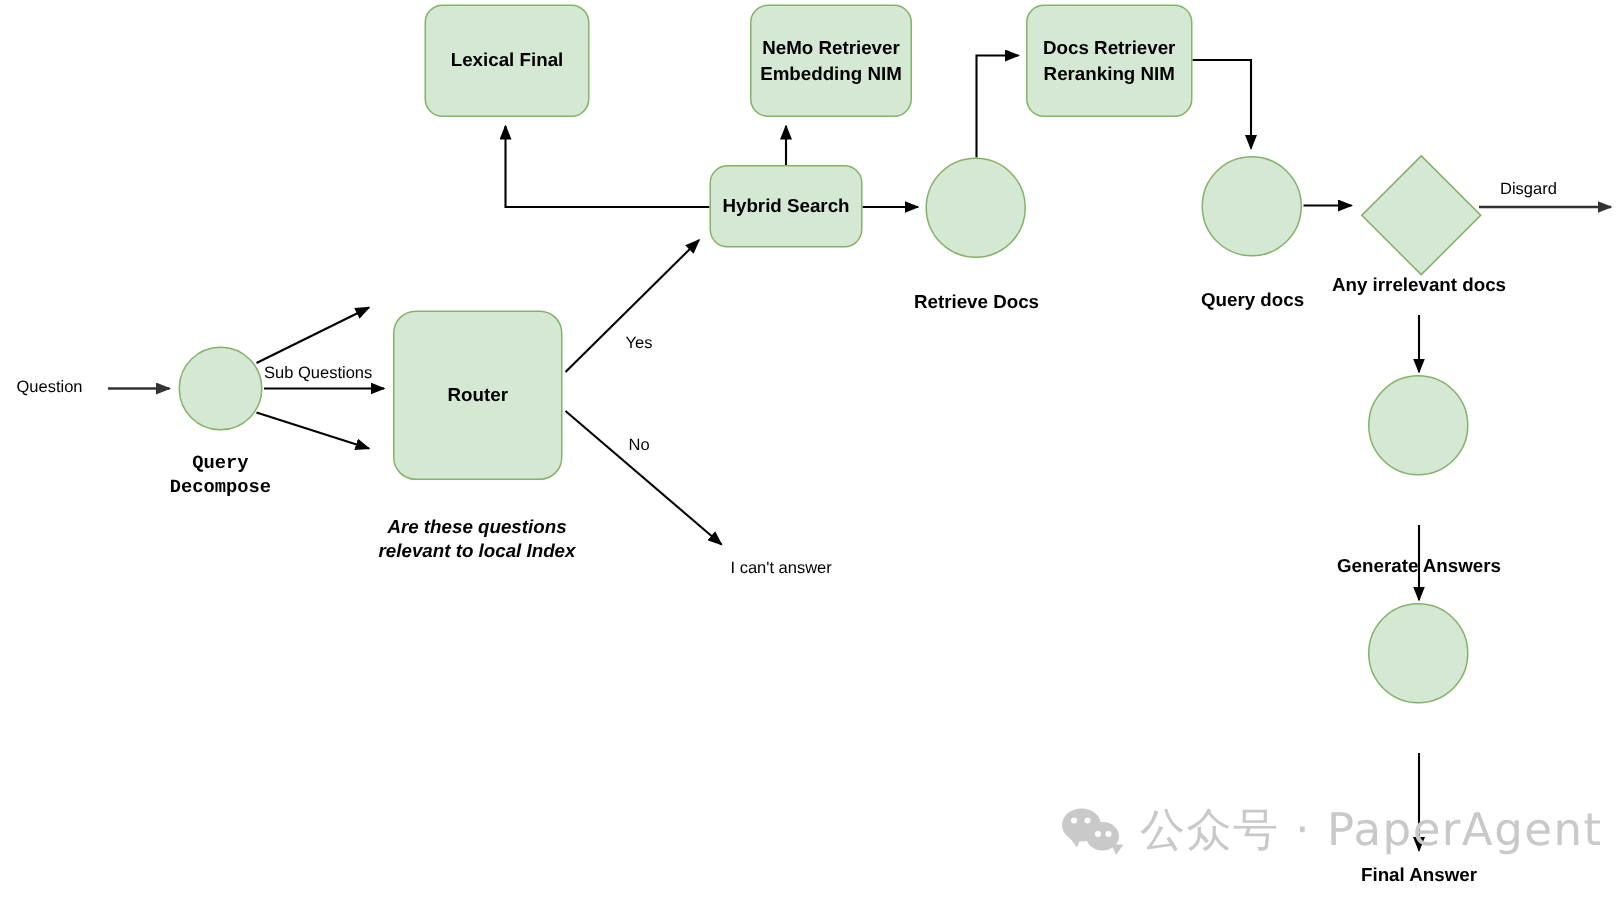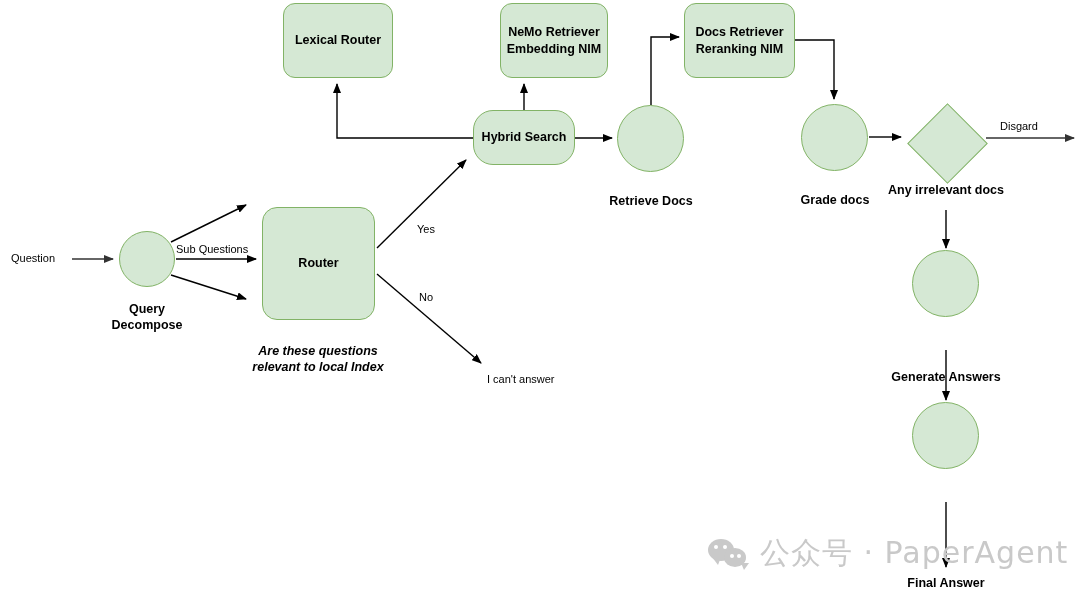--- a/index.html
+++ b/index.html
@@ -195,34 +195,34 @@
         <span class="d d2"></span>
       <span class="d d3"></span>
         <span class="d d4"></span>
       <span class="t1"></span>
         <span class="t2"></span>
     </div>
     <div class="wm-text">公众号 · PaperAgent</div>
   </div>
 
   <div class="node box" style="left:283px; top:3px; width:110px; height:75px;">
-    <span>Lexical Router</span>
+    <span>Lexical Final</span>
   </div>
 
   <div class="node box" style="left:470px; top:3px; width:108px; height:75px;margin-left:30px;">
     <span>NeMo Retriever
 Embedding NIM</span>
   </div>
 
   <div class="node box" style="left:684px; top:3px; width:111px; height:75px;">
     <span>Docs Retriever
 Reranking NIM</span>
   </div>
 
-  <div class="node box" style="left:473px; top:110px; width:102px; height:55px;border-radius:20px;">
+  <div class="node box" style="left:473px; top:110px; width:102px; height:55px;">
     <span>Hybrid Search</span>
   </div>
 
   <div class="node box" style="left:262px; top:207px; width:113px; height:113px;border-radius:15px;">
     <span>Router</span>
   </div>
 
   <div class="node circle" style="left:119px; top:231px; width:56px; height:56px;"></div>
 
   <div class="node circle" style="left:617px; top:105px; width:67px; height:67px;"></div>
@@ -230,26 +230,26 @@
   <div class="node circle" style="left:801px; top:104px; width:67px; height:67px;"></div>
 
   <div class="node diamond" style="left:907px; top:103px; width:78px; height:78px;">
     <span class="dshape"></span>
   </div>
 
   <div class="node circle" style="left:912px; top:250px; width:67px; height:67px;"></div>
 
   <div class="node circle" style="left:912px; top:402px; width:67px; height:67px;"></div>
 
-  <div class="caption" style="left:87px; top:301px; width:120px;">Query
+  <div class="caption" style="left:87px; top:301px; width:120px;font-family:Liberation Mono, monospace;">Query
 Decompose</div>
 
   <div class="caption" style="left:591px; top:193px; width:120px;">Retrieve Docs</div>
 
-  <div class="caption" style="left:775px; top:192px; width:120px;">Grade docs</div>
+  <div class="caption" style="left:775px; top:192px; width:120px;">Query docs</div>
 
   <div class="caption" style="left:866px; top:182px; width:160px;">Any irrelevant docs</div>
 
   <div class="caption" style="left:866px; top:329px; width:160px;margin-top:40px;">Generate Answers</div>
 
 
   <div class="caption" style="left:233px; top:343px; width:170px;font-style:italic;">Are these questions
 relevant to local Index</div>
 
   <div class="caption" style="left:886px; top:575px; width:120px;">Final Answer</div>

